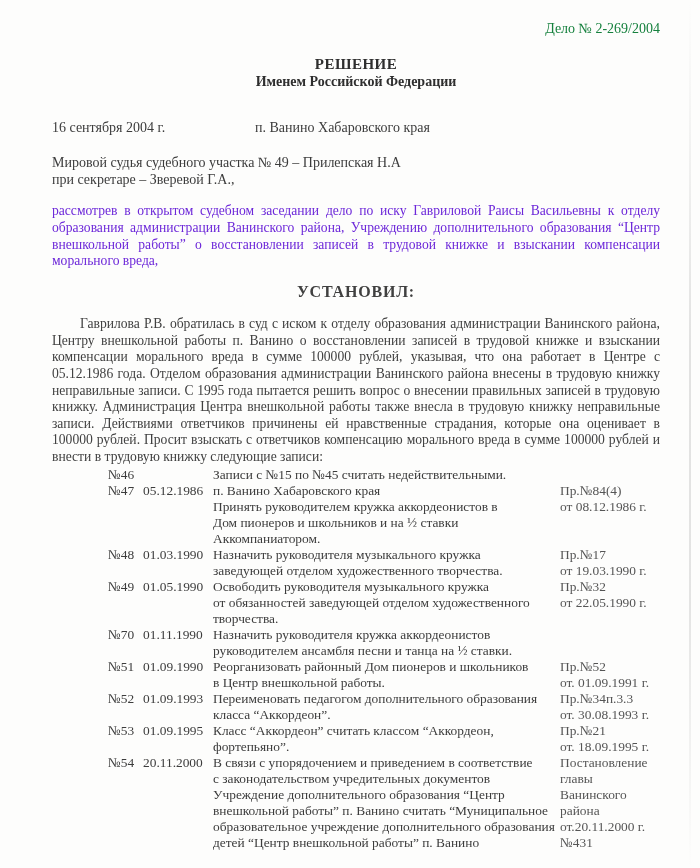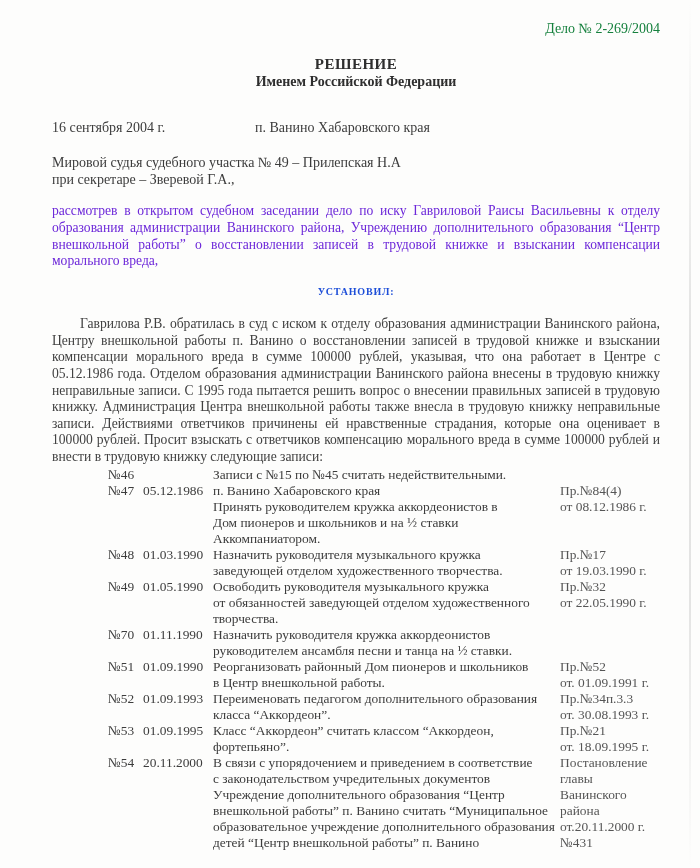--- a/index.html
+++ b/index.html
@@ -47,24 +47,24 @@
     margin-top: 15px;
     font-size: 13.6px;
     line-height: 16.8px;
     text-align: justify;
     color: #6d28d9;
   }
   .ustanovil {
     margin-top: 13px;
     text-align: center;
     font-weight: bold;
-    font-size: 10px;
+    font-size: 16px;
     line-height: 18px;
     letter-spacing: 0.8px;
-    color: #1d4ed8;
+    color: #404040;
   }
   .body-par {
     margin-top: 15px;
     font-size: 13.6px;
     line-height: 16.6px;
     text-align: justify;
     text-indent: 28px;
     color: #404040;
   }
   .records { margin-top: 1px; }

